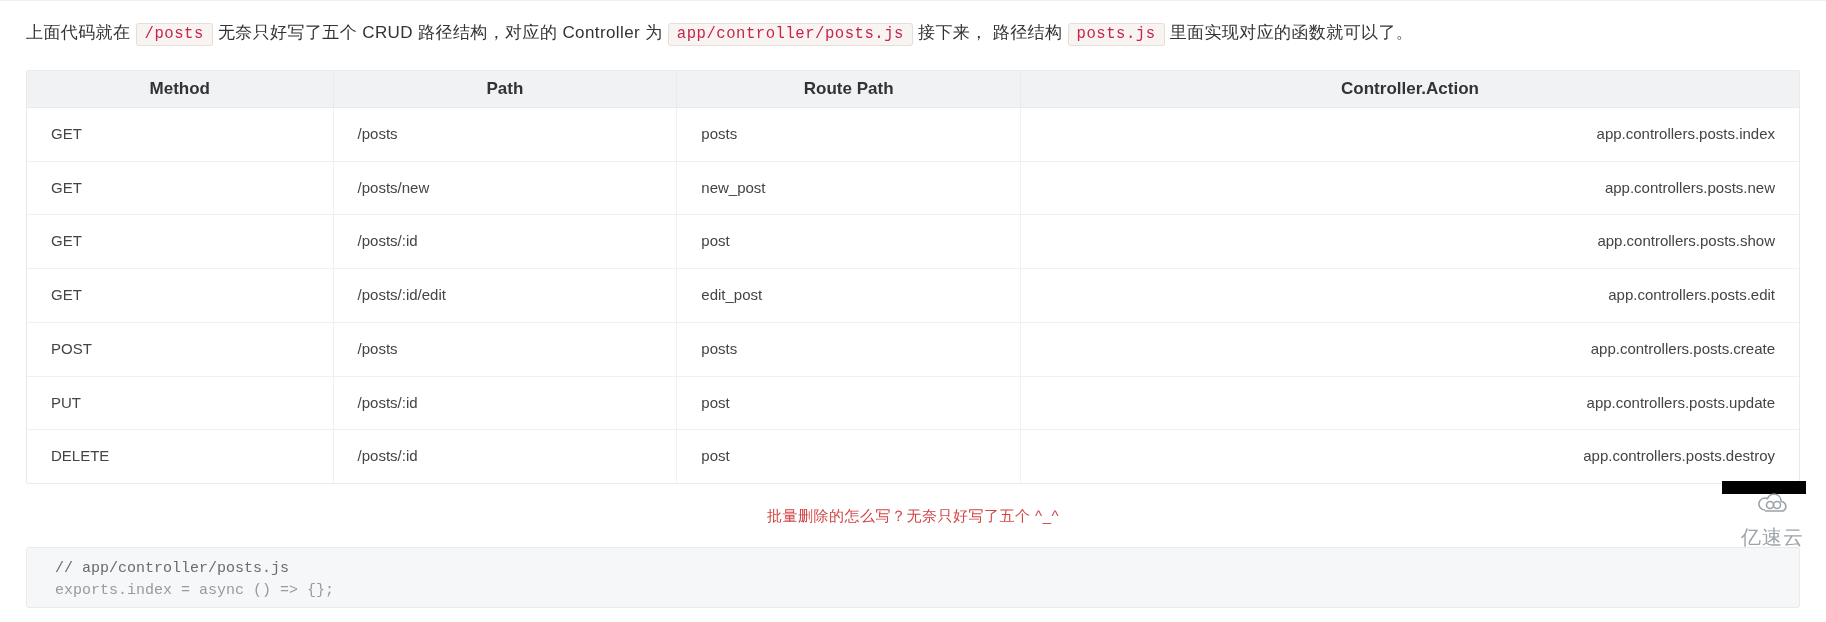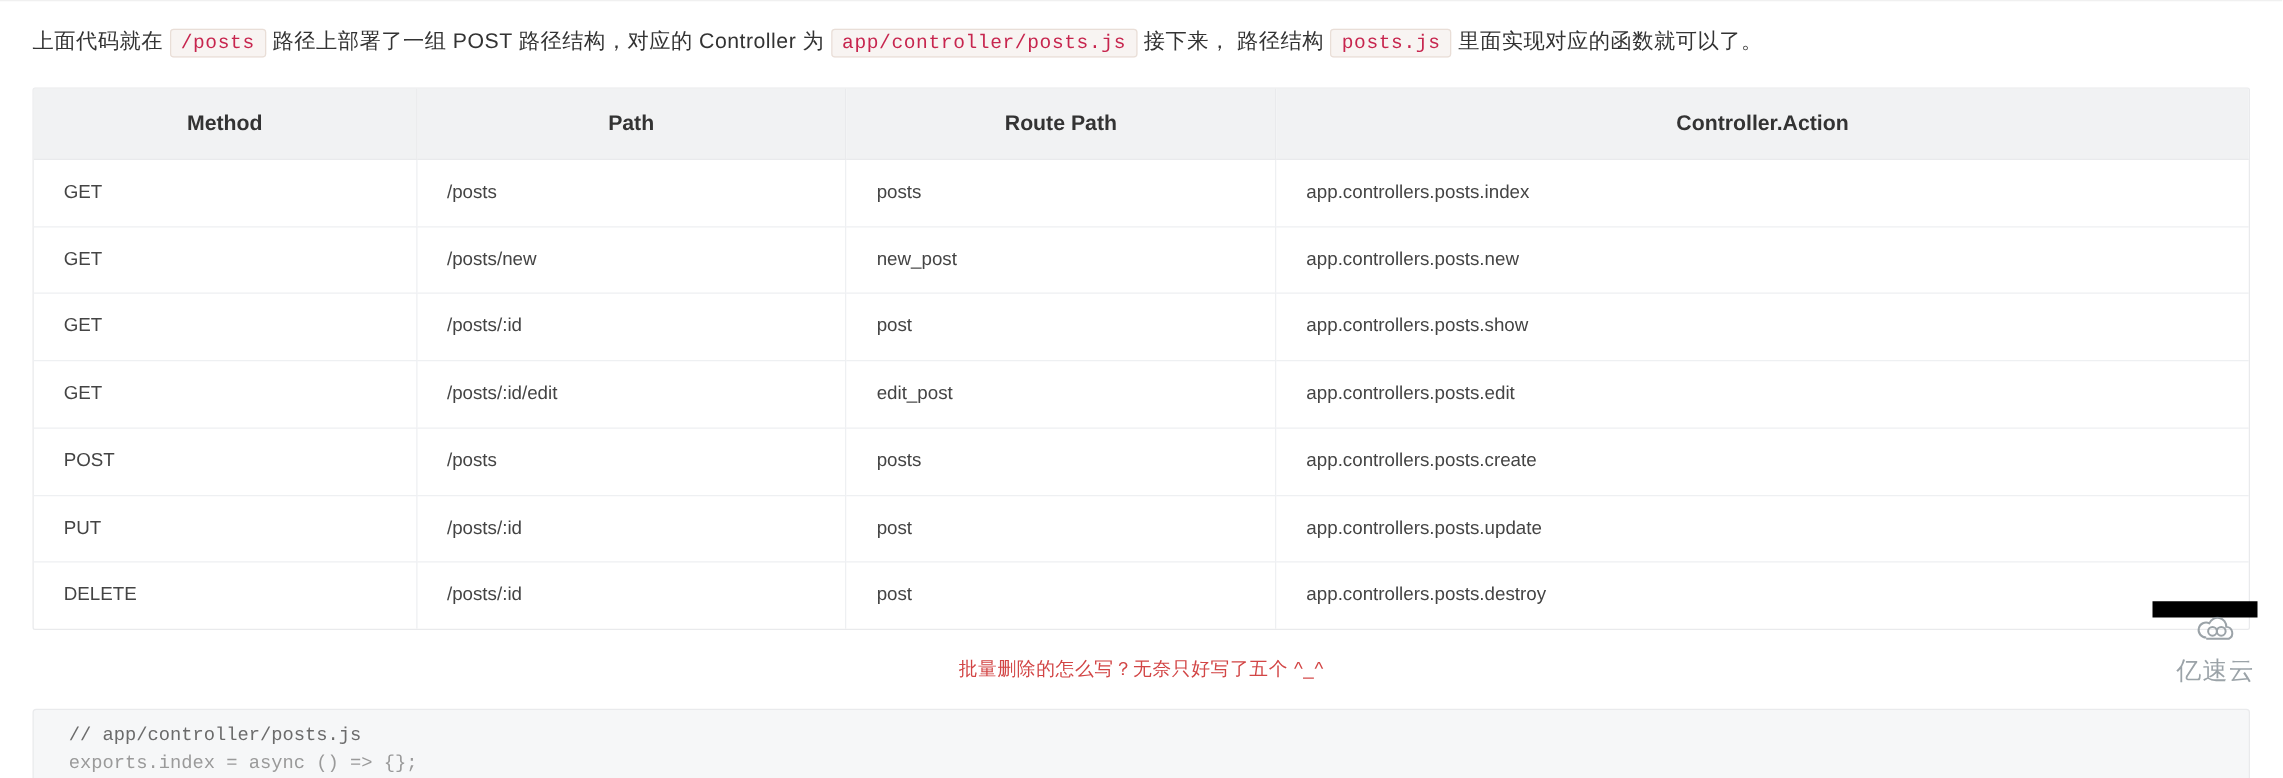--- a/index.html
+++ b/index.html
@@ -55,36 +55,36 @@
     border-spacing:0;
     border:1px solid var(--table-border);
     border-radius:2px;
     margin-bottom:20px;
   }
   table.routes thead th{
     background:var(--table-head-bg);
     font-weight:600;
     color:#333;
     font-size:17px;
-    padding:14px 24px;
+    padding:4px 24px;
     border-bottom:1px solid var(--table-border);
     border-right:1px solid var(--table-border);
   }
   table.routes thead th:last-child{border-right:none;}
   table.routes thead th.center{text-align:center;}
   table.routes tbody td{
     padding:14px 24px;
     border-top:1px solid var(--row-border);
     border-right:1px solid var(--row-border);
     color:#444;
     font-size:15px;
     text-align:left;
   }
   table.routes tbody tr:first-child td{border-top:none;}
-  table.routes tbody td:last-child{border-right:none;}
+  table.routes tbody td:last-child{border-right:none;text-align:right;}
   .annot{
     text-align:center;
     color:var(--annot);
     font-size:15px;
     margin:4px 0 18px 0;
     letter-spacing:.5px;
   }
   pre.codeblock{
     background:var(--code-block-bg);
     border:1px solid var(--table-border);
@@ -125,21 +125,21 @@
 </head>
 <body>
 
 <div class="hairline"></div>
 
 <div class="wrap">
 
   <p class="intro">
     <span>上面代码就在 </span>
     <code class="inline">/posts</code>
-    <span> 路径上部署了一组 POST 路径结构，对应的 Controller 为 </span>
+    <span> 无奈只好写了五个 CRUD 路径结构，对应的 Controller 为 </span>
     <code class="inline">app/controller/posts.js</code>
     <span> 接下来， 路径结构 </span>
     <code class="inline">posts.js</code>
     <span> 里面实现对应的函数就可以了。</span>
   </p>
 
   <table class="routes">
     <colgroup>
       <col style="width:17.3%">
       <col style="width:19.4%">

